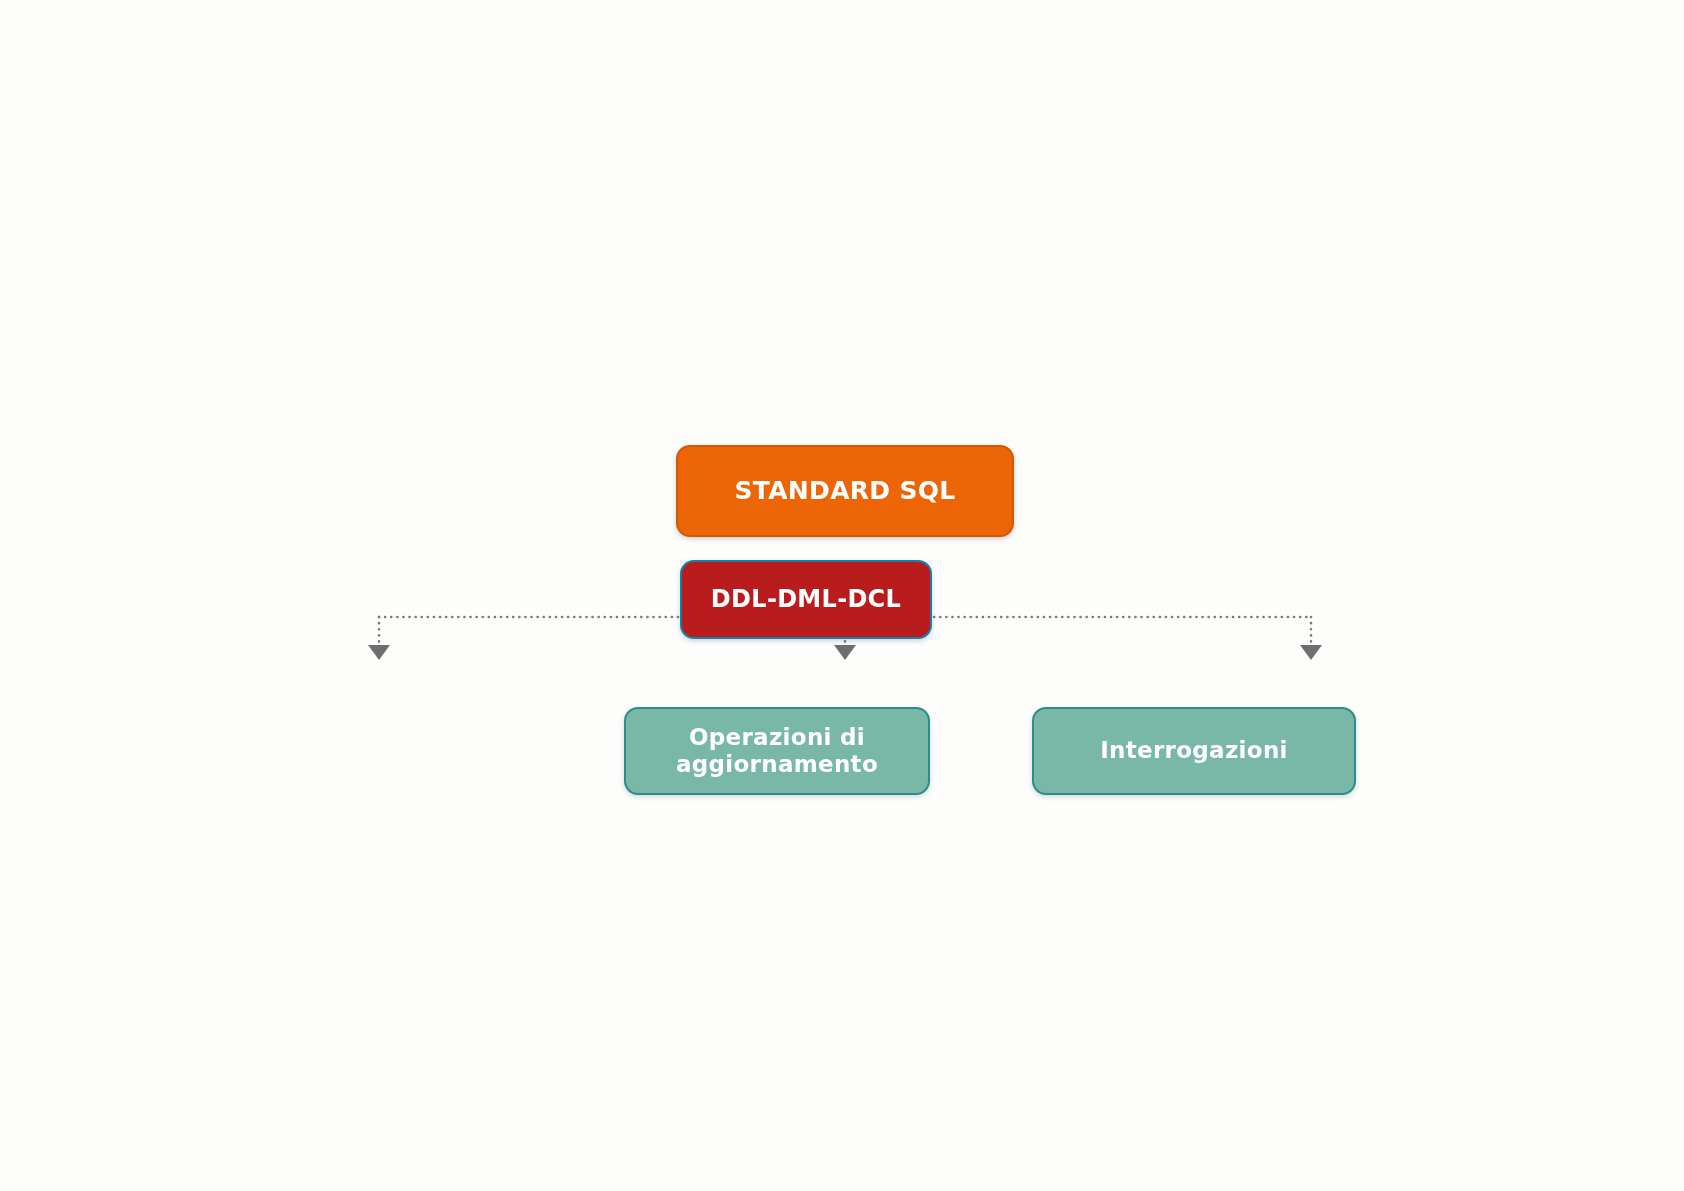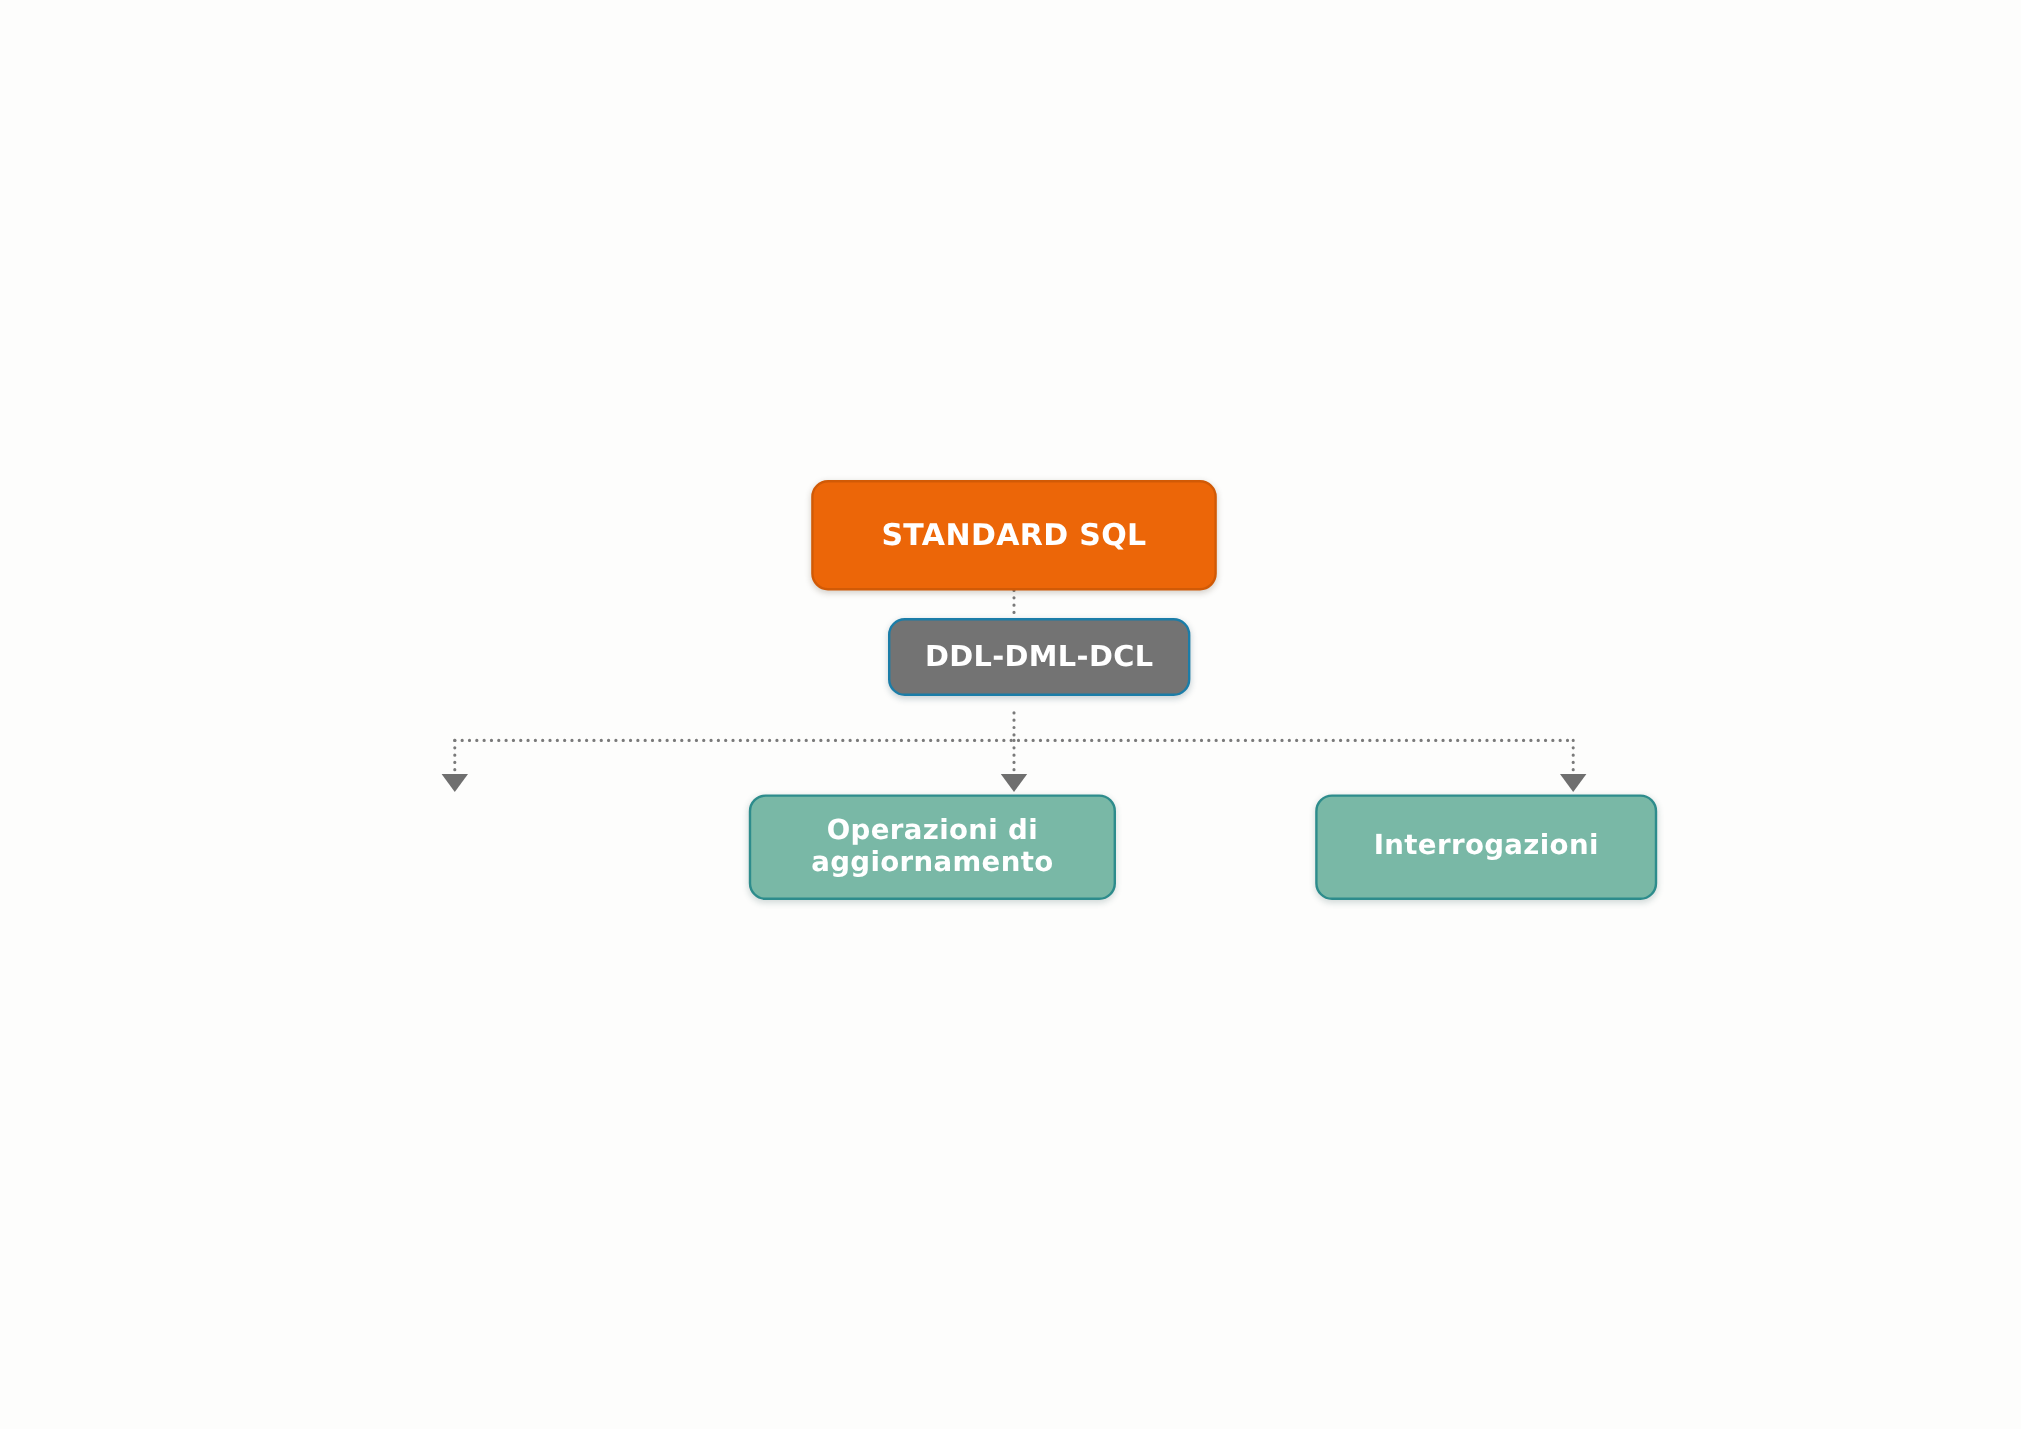--- a/index.html
+++ b/index.html
@@ -32,20 +32,21 @@
     position: absolute;
     display: flex;
     align-items: center;
     text-align: center;
     box-sizing: border-box;
     color: #ffffff;
     font-weight: 700;
     letter-spacing: 0.3px;
     line-height: 1.18;
     user-select: none;
+    margin-top: 45px;
   }
   .node-label {
     display: block;
     width: 100%;
     padding: 0 10px;
     box-sizing: border-box;
   }
 
   
   #node-standard-sql {
@@ -55,44 +56,44 @@
     height: 92px;
     background: #ec6608;
     border: 2px solid #d15a06;
     border-radius: 14px;
     font-size: 25px;
     box-shadow: 0 2px 5px rgba(60,40,20,0.22);
   }
 
   
   #node-ddl-dml-dcl {
-    left: 740px;
+    left: 680px;
     top: 515px;
     width: 252px;
-    height: 65px;
-    background: #737373;
+    height: 79px;
+    background: #b91c1c;
     border: 2px solid #1b7da8;
     border-radius: 14px;
     font-size: 24px;
     box-shadow: 0 2px 5px rgba(20,60,80,0.22);
   }
 
   
   .leaf {
     top: 662px;
     height: 88px;
     background: #79b8a6;
     border: 2px solid #2d8c8c;
     border-radius: 14px;
     font-size: 23px;
     box-shadow: 0 2px 5px rgba(40,80,80,0.20);
   }
   #node-inserimento { left: 224px;  width: 306px; }
   #node-aggiornamento { left: 624px; width: 306px; }
-  #node-interrogazioni { left: 1096px; width: 285px; }
+  #node-interrogazioni { left: 1032px; width: 324px; }
 </style>
 </head>
 <body>
 
 <div id="canvas">
 
   <svg class="connectors" viewBox="0 0 1684 1191" xmlns="http://www.w3.org/2000/svg">
     <defs>
       <marker id="arrow-down" viewBox="0 0 12 10" refX="6" refY="9" markerWidth="12" markerHeight="10" orient="auto-start-reverse">
         <path d="M 0 0 L 12 0 L 6 10 z" fill="#6f6f6f"></path>

